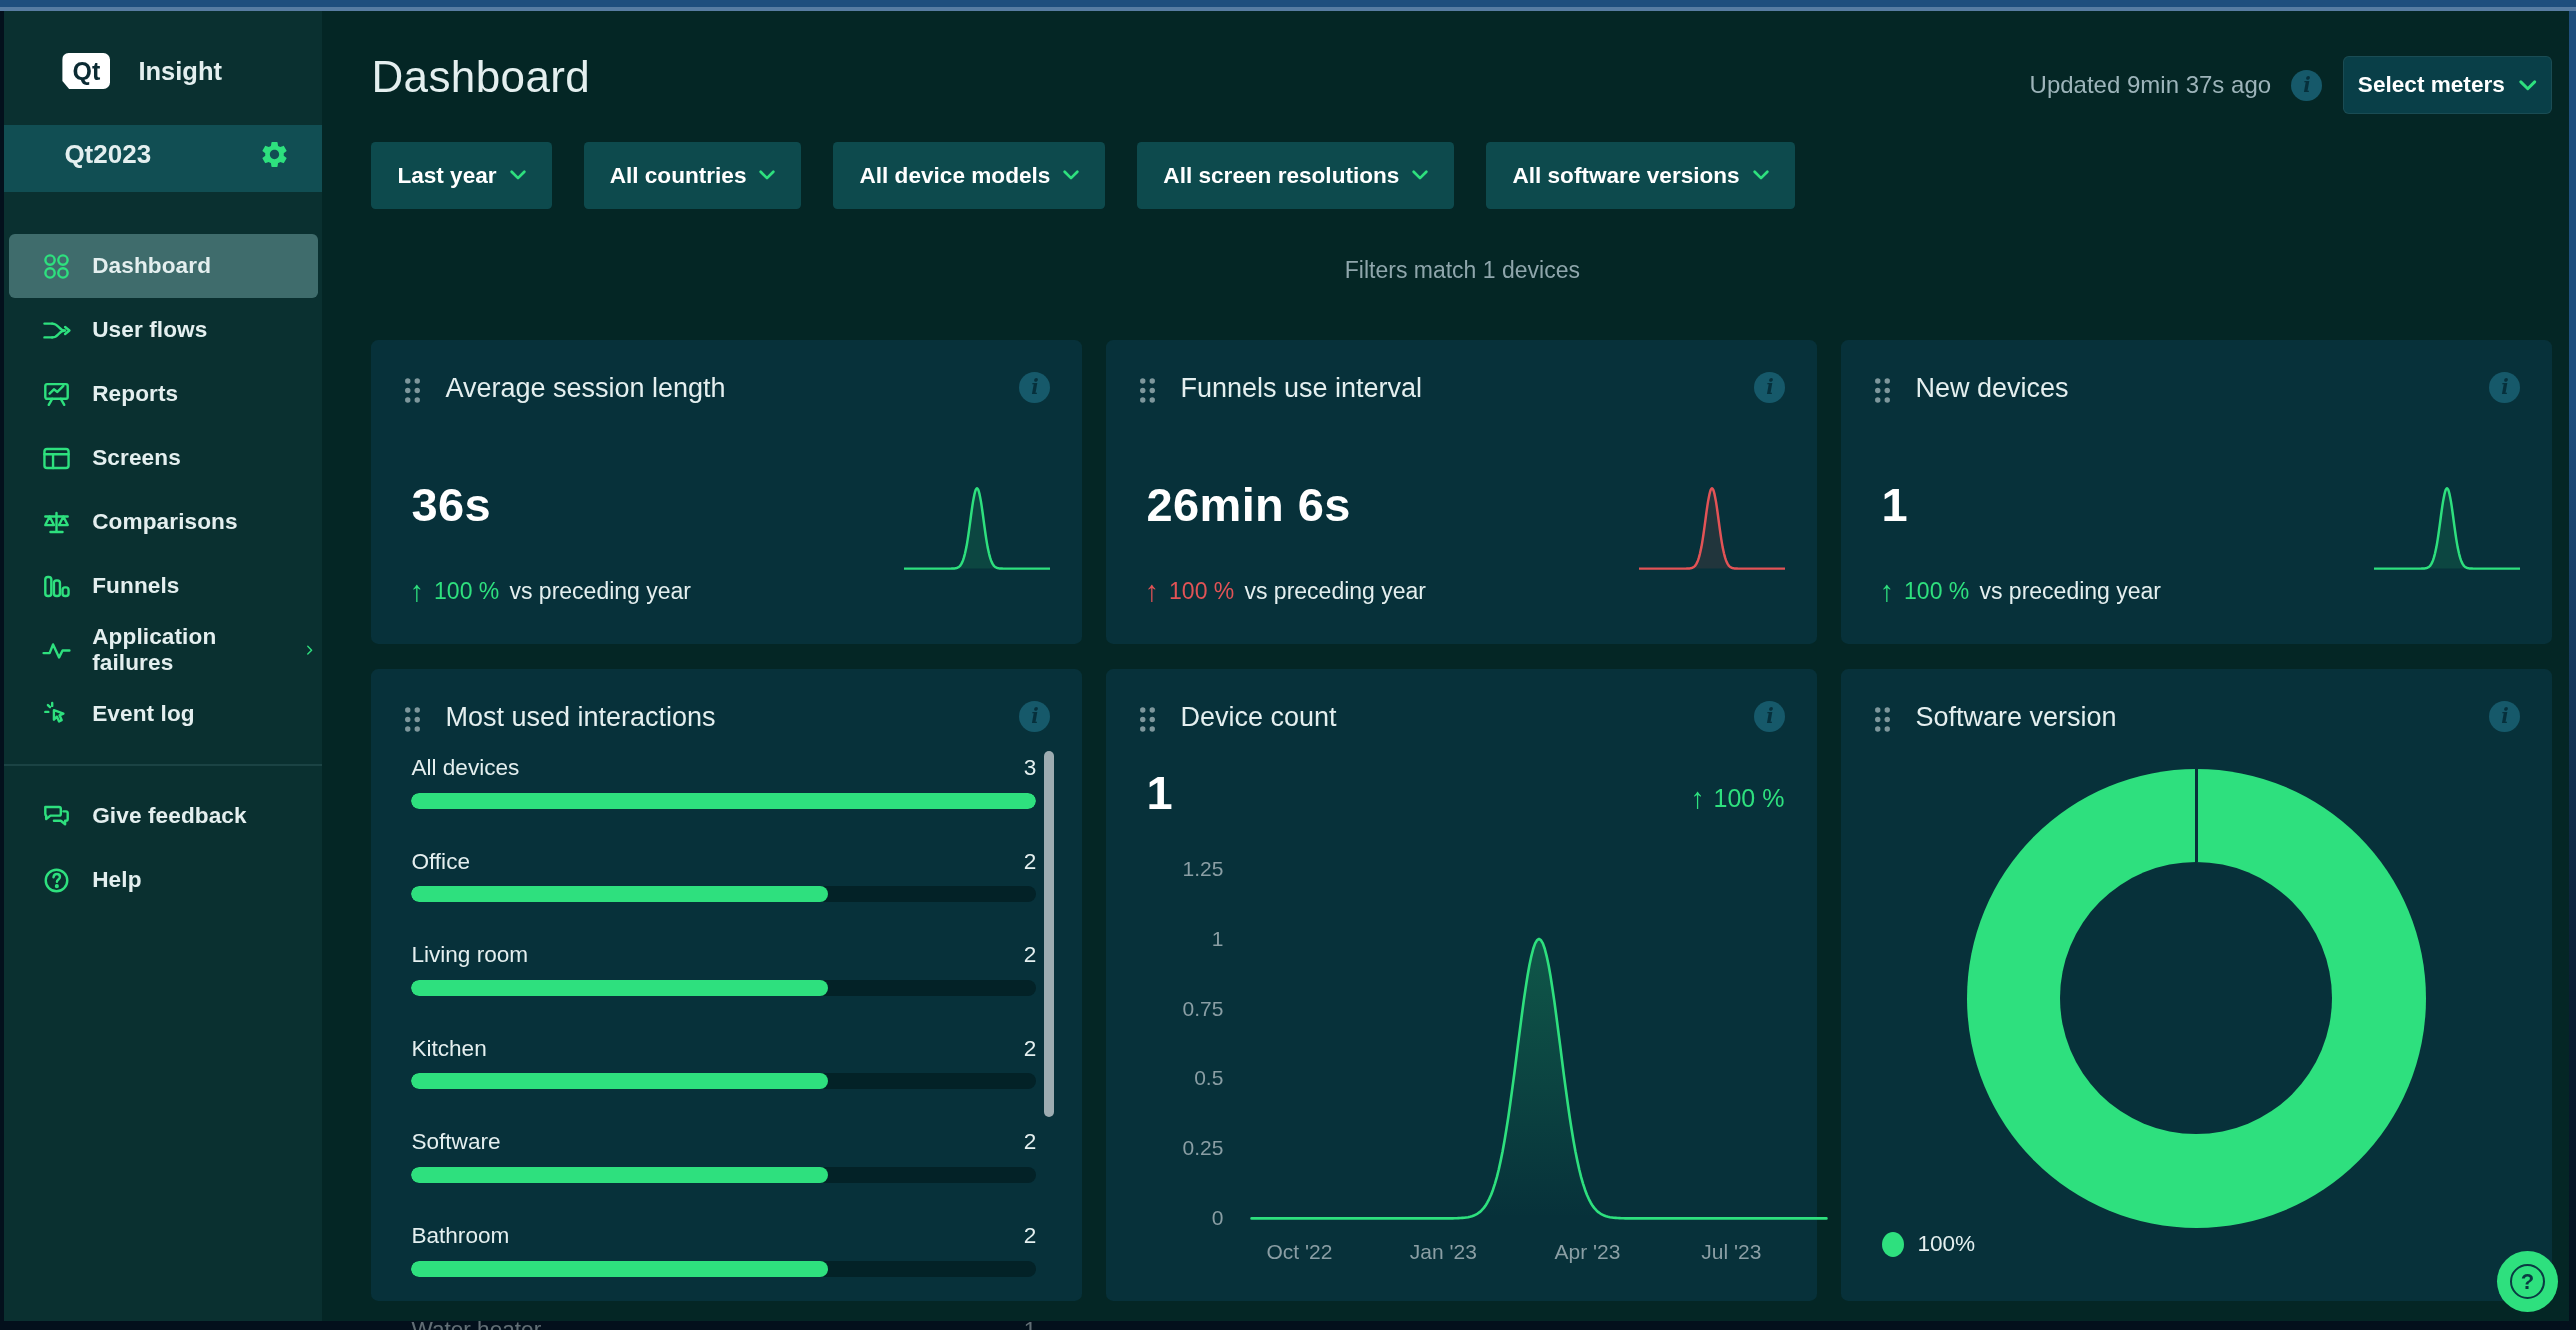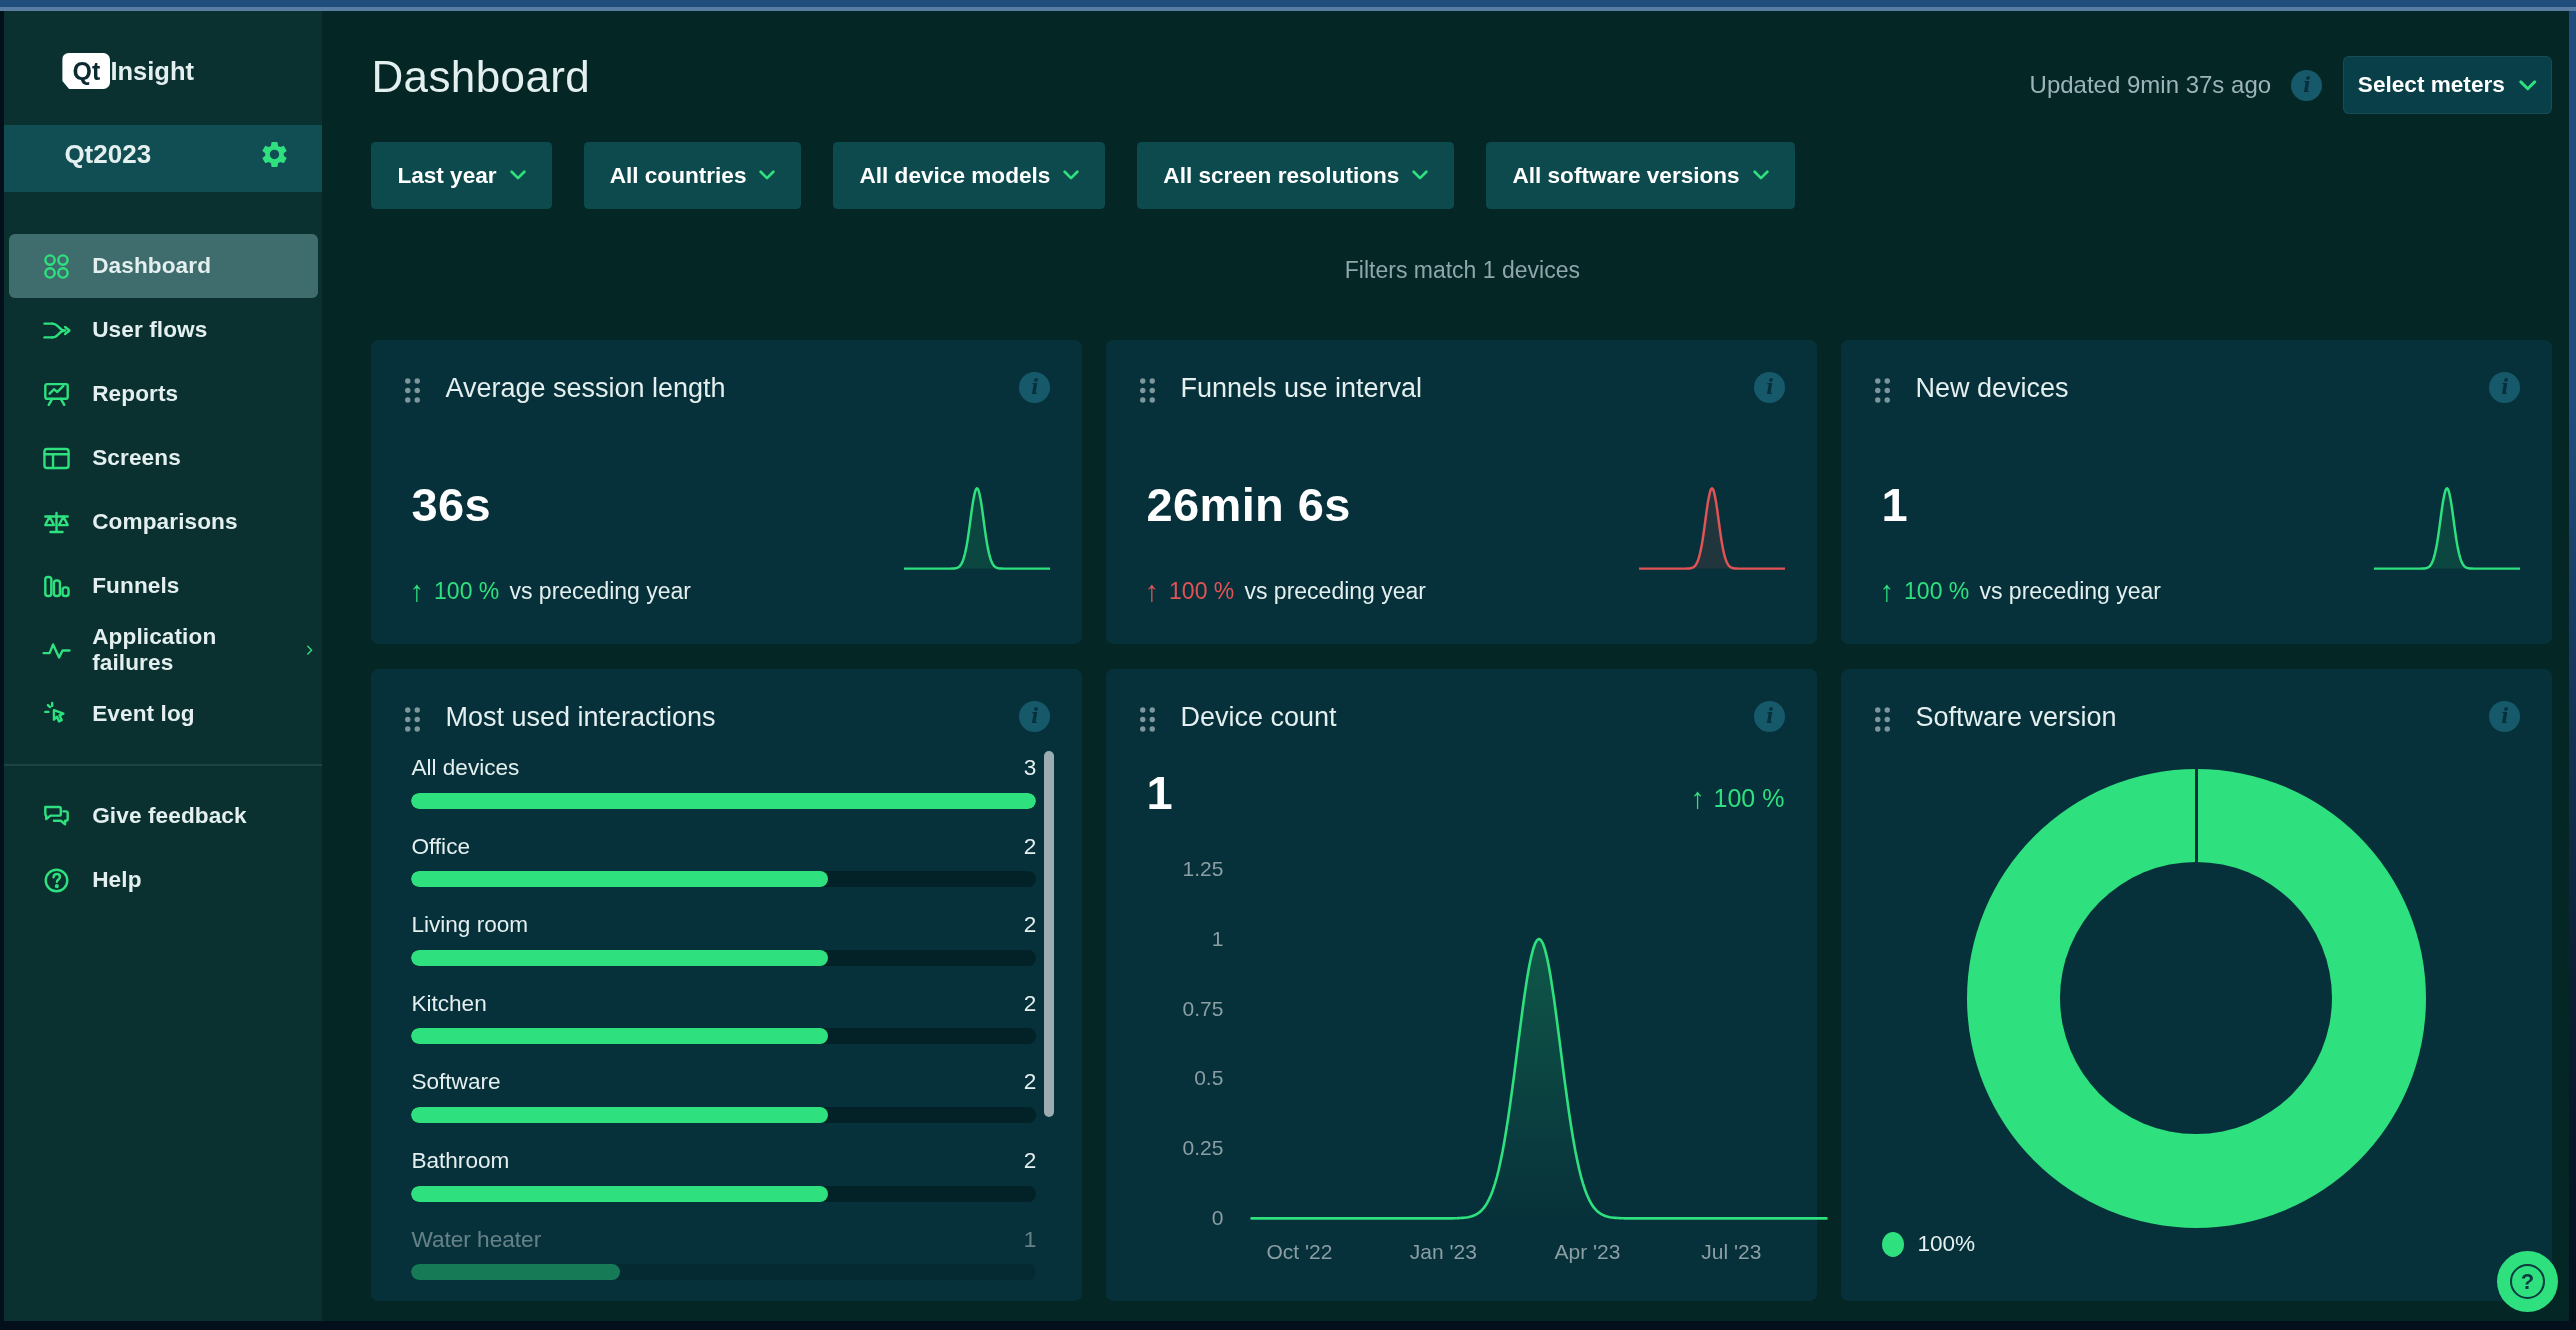--- a/index.html
+++ b/index.html
@@ -15,21 +15,21 @@
   .frame{position:relative;width:2576px;height:1331px;background:var(--navy);
     font-family:"Liberation Sans","DejaVu Sans",sans-serif;overflow:hidden;color:var(--txt)}
   .edge-top1{position:absolute;left:0;top:0;right:0;height:7.3px;background:var(--blue-top)}
   .edge-top2{position:absolute;left:0;top:7.3px;right:0;height:3.6px;background:var(--blue-line)}
   .edge-right{position:absolute;top:11px;right:0;width:6.6px;bottom:10.2px;
     background:linear-gradient(180deg,var(--blue-top) 0%,var(--blue-top) 30%,#0B1E33 75%,var(--navy) 100%)}
   .app{position:absolute;left:4.4px;top:11px;right:6.6px;bottom:10.2px;background:var(--bg-app);display:flex}
 
   
   .sidebar{width:318px;flex:none;background:var(--bg-side);position:relative}
-  .brand{position:absolute;left:58px;top:42px;display:flex;align-items:center;gap:0}
+  .brand{position:absolute;left:58px;top:42px;display:flex;align-items:center;gap:28px}
   .qt-badge{width:48px;height:36px;background:#fff;border-radius:6.6px;display:flex;align-items:center;justify-content:center;
     font-weight:700;font-size:25px;color:#0B2B33;clip-path:polygon(0 0,100% 0,100% 100%,14% 100%,0 78%)}
   .brand-name{font-size:25.5px;font-weight:700;color:var(--txt-soft)}
   .project-row{position:absolute;left:0;top:114px;width:100%;height:67px;background:var(--bg-project);
     display:flex;align-items:center;padding:0 32px 9px 60px;cursor:pointer}
   .project-name{font-size:26px;font-weight:700;color:var(--txt-soft);flex:1}
   .gear-btn{width:32px;height:32px;display:flex;align-items:center;justify-content:center}
   nav.side-nav{position:absolute;left:0;top:223px;width:100%}
   .nav-item{height:64px;display:flex;align-items:center;gap:20.4px;padding-left:32px;margin:0 4.4px;border-radius:5.8px;cursor:pointer}
   .nav-item.active{background:var(--side-active)}
@@ -65,21 +65,21 @@
   .delta-row{position:absolute;left:38px;top:237px;display:flex;align-items:center;gap:10.2px;font-size:23px}
   .delta-arrow{font-size:29px;font-weight:400;line-height:1}
   .delta-val{font-weight:400}
   .green .delta-arrow,.green .delta-val{color:var(--green)}
   .red .delta-arrow,.red .delta-val{color:var(--red)}
   .delta-suffix{color:var(--txt-soft)}
   .spark{position:absolute;left:533px;top:144px}
 
   
   .int-list{position:absolute;left:40px;top:86px;width:625px}
-  .int-item{margin-bottom:25px}
+  .int-item{margin-bottom:40px}
   .int-item.dimmed{opacity:.42}
   .int-row{display:flex;justify-content:space-between;align-items:baseline;font-size:22.6px;color:var(--txt-soft);margin-bottom:11.6px}
   .int-bar{height:16px;border-radius:8px;background:var(--track);overflow:hidden}
   .int-fill{height:100%;border-radius:8px;background:var(--green)}
   .int-scroll{position:absolute;left:673px;top:82px;width:9.5px;height:366px;border-radius:5.1px;background:var(--scroll);cursor:pointer}
 
   
   .dc-value{position:absolute;left:40px;top:96px;font-size:47px;font-weight:700}
   .dc-delta{position:absolute;right:33px;top:115px;display:flex;align-items:center;gap:8.7px;font-size:25px;color:var(--green)}
   .dc-plot{position:absolute;left:131px;top:171px;width:604px;height:444px}

